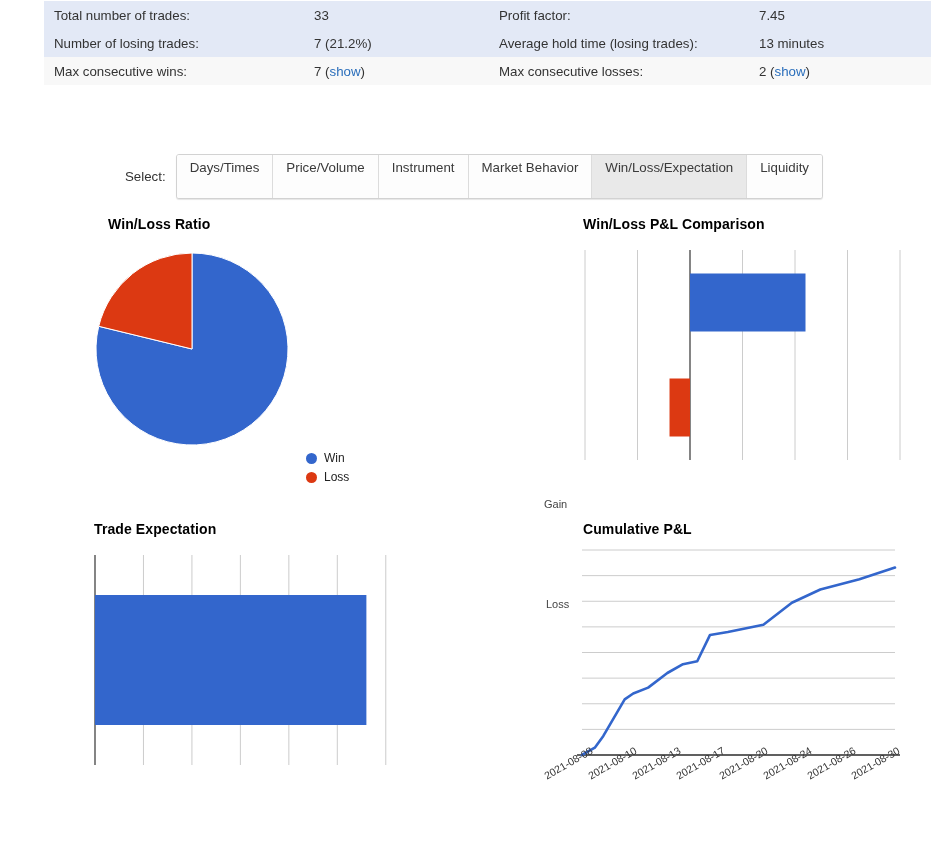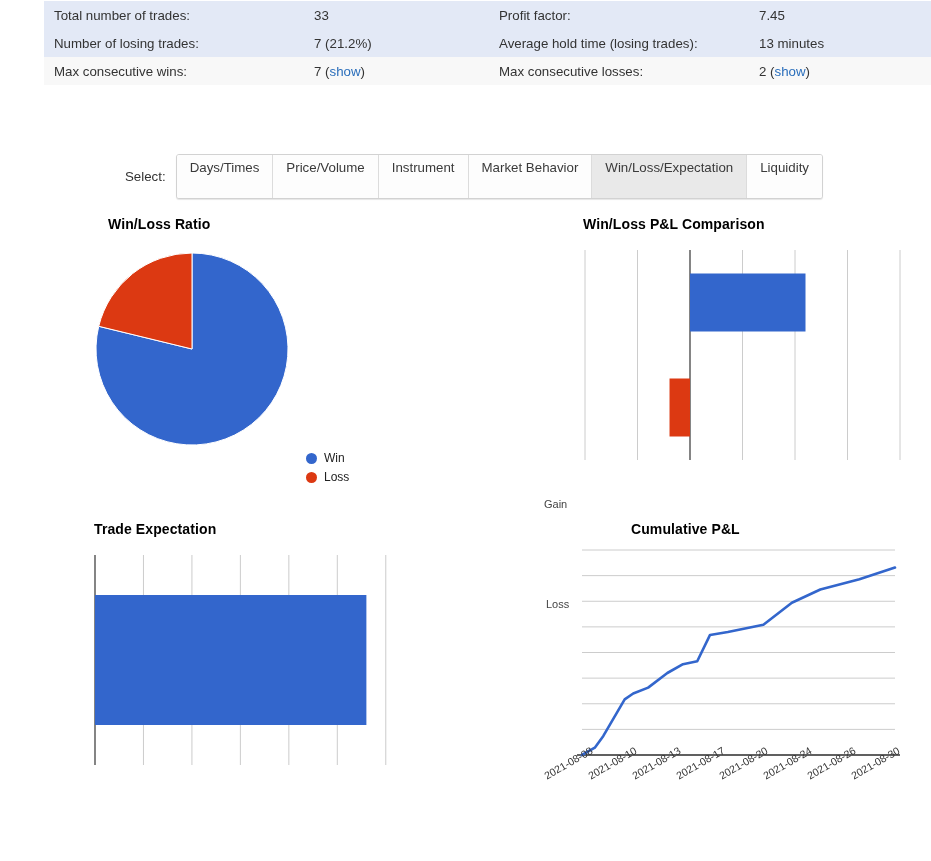--- a/index.html
+++ b/index.html
@@ -227,21 +227,21 @@
       <line x1="191.92307692307693" y1="45" x2="191.92307692307693" y2="255" stroke="#cccccc" stroke-width="1"></line>
       <line x1="240.3846153846154" y1="45" x2="240.3846153846154" y2="255" stroke="#cccccc" stroke-width="1"></line>
       <line x1="288.84615384615387" y1="45" x2="288.84615384615387" y2="255" stroke="#cccccc" stroke-width="1"></line>
       <line x1="337.3076923076923" y1="45" x2="337.3076923076923" y2="255" stroke="#cccccc" stroke-width="1"></line>
       <line x1="385.7692307692308" y1="45" x2="385.7692307692308" y2="255" stroke="#cccccc" stroke-width="1"></line>
       <rect x="95" y="85" width="271.38461538461536" height="130" fill="#3366cc"></rect>
     </svg>
 </div>
 
 <div class="panel" style="left:500px; top:510px; width:431px; height:330px;">
-  <div class="chart-title" style="position:absolute; left:83px; top:11px;margin-left:48px;">Cumulative P&amp;L</div>
+  <div class="chart-title" style="position:absolute; left:83px; top:11px;">Cumulative P&amp;L</div>
 
   <svg id="cum-svg" width="431" height="330" style="position:absolute; left:0; top:0;">
       <line x1="82" y1="40" x2="395" y2="40" stroke="#cccccc" stroke-width="1"></line>
       <line x1="82" y1="65.625" x2="395" y2="65.625" stroke="#cccccc" stroke-width="1"></line>
       <line x1="82" y1="91.25" x2="395" y2="91.25" stroke="#cccccc" stroke-width="1"></line>
       <line x1="82" y1="116.875" x2="395" y2="116.875" stroke="#cccccc" stroke-width="1"></line>
       <line x1="82" y1="142.5" x2="395" y2="142.5" stroke="#cccccc" stroke-width="1"></line>
       <line x1="82" y1="168.125" x2="395" y2="168.125" stroke="#cccccc" stroke-width="1"></line>
       <line x1="82" y1="193.75" x2="395" y2="193.75" stroke="#cccccc" stroke-width="1"></line>
       <line x1="82" y1="219.375" x2="395" y2="219.375" stroke="#cccccc" stroke-width="1"></line>

